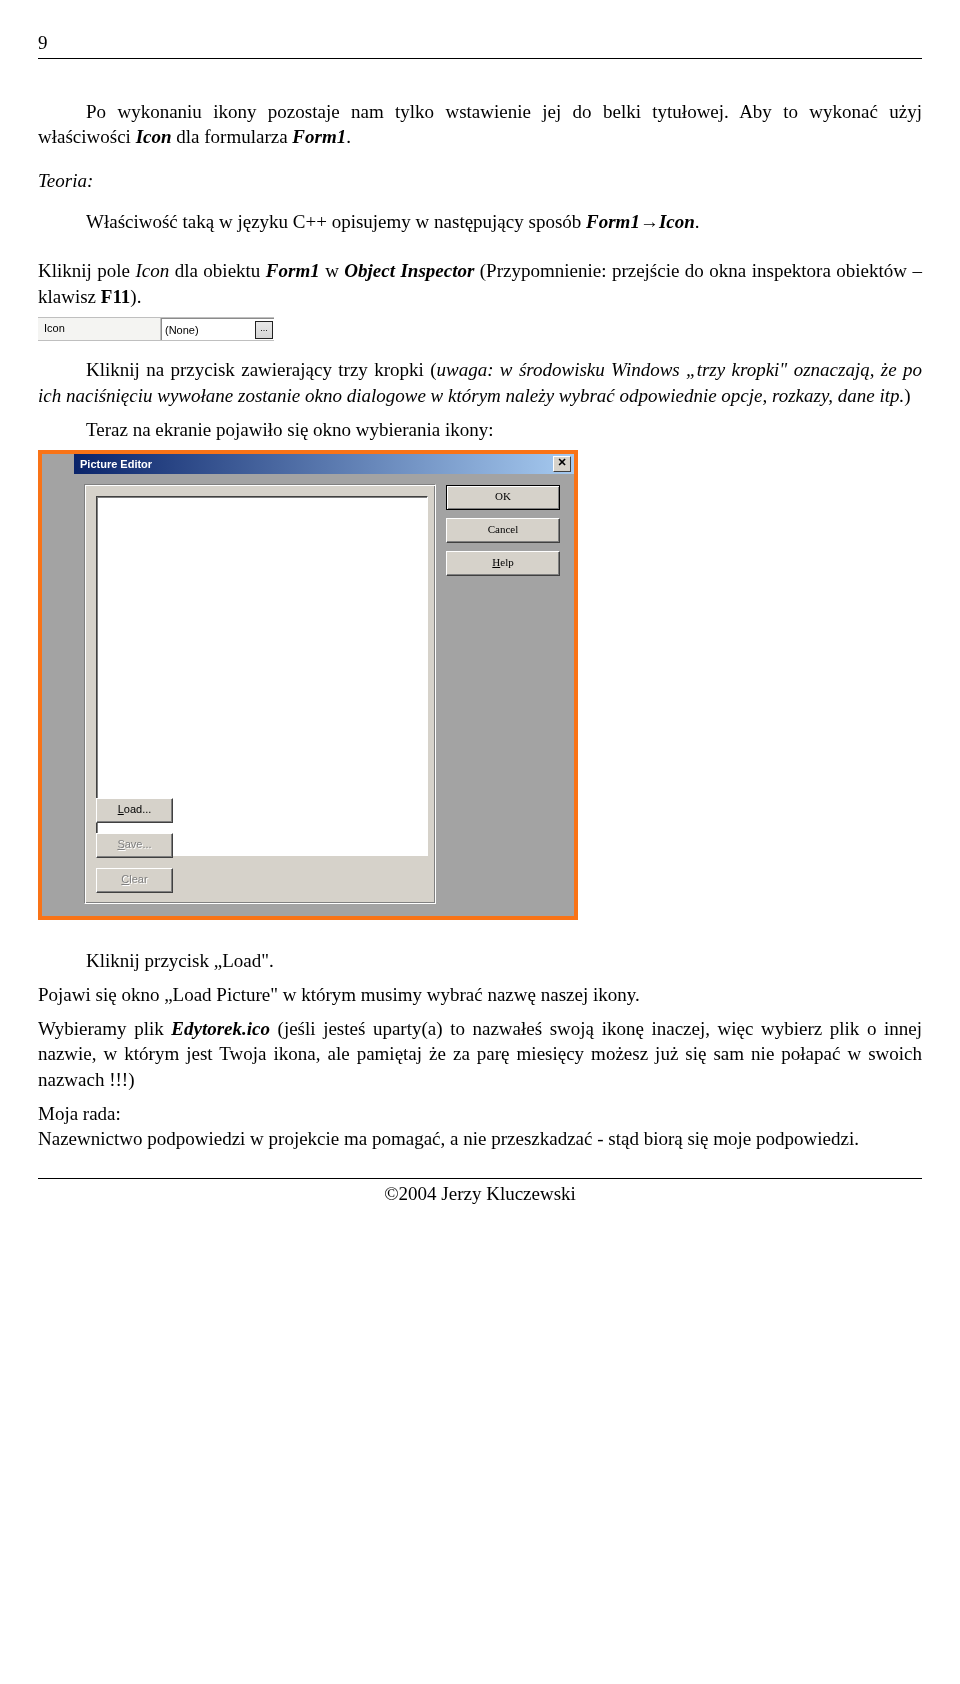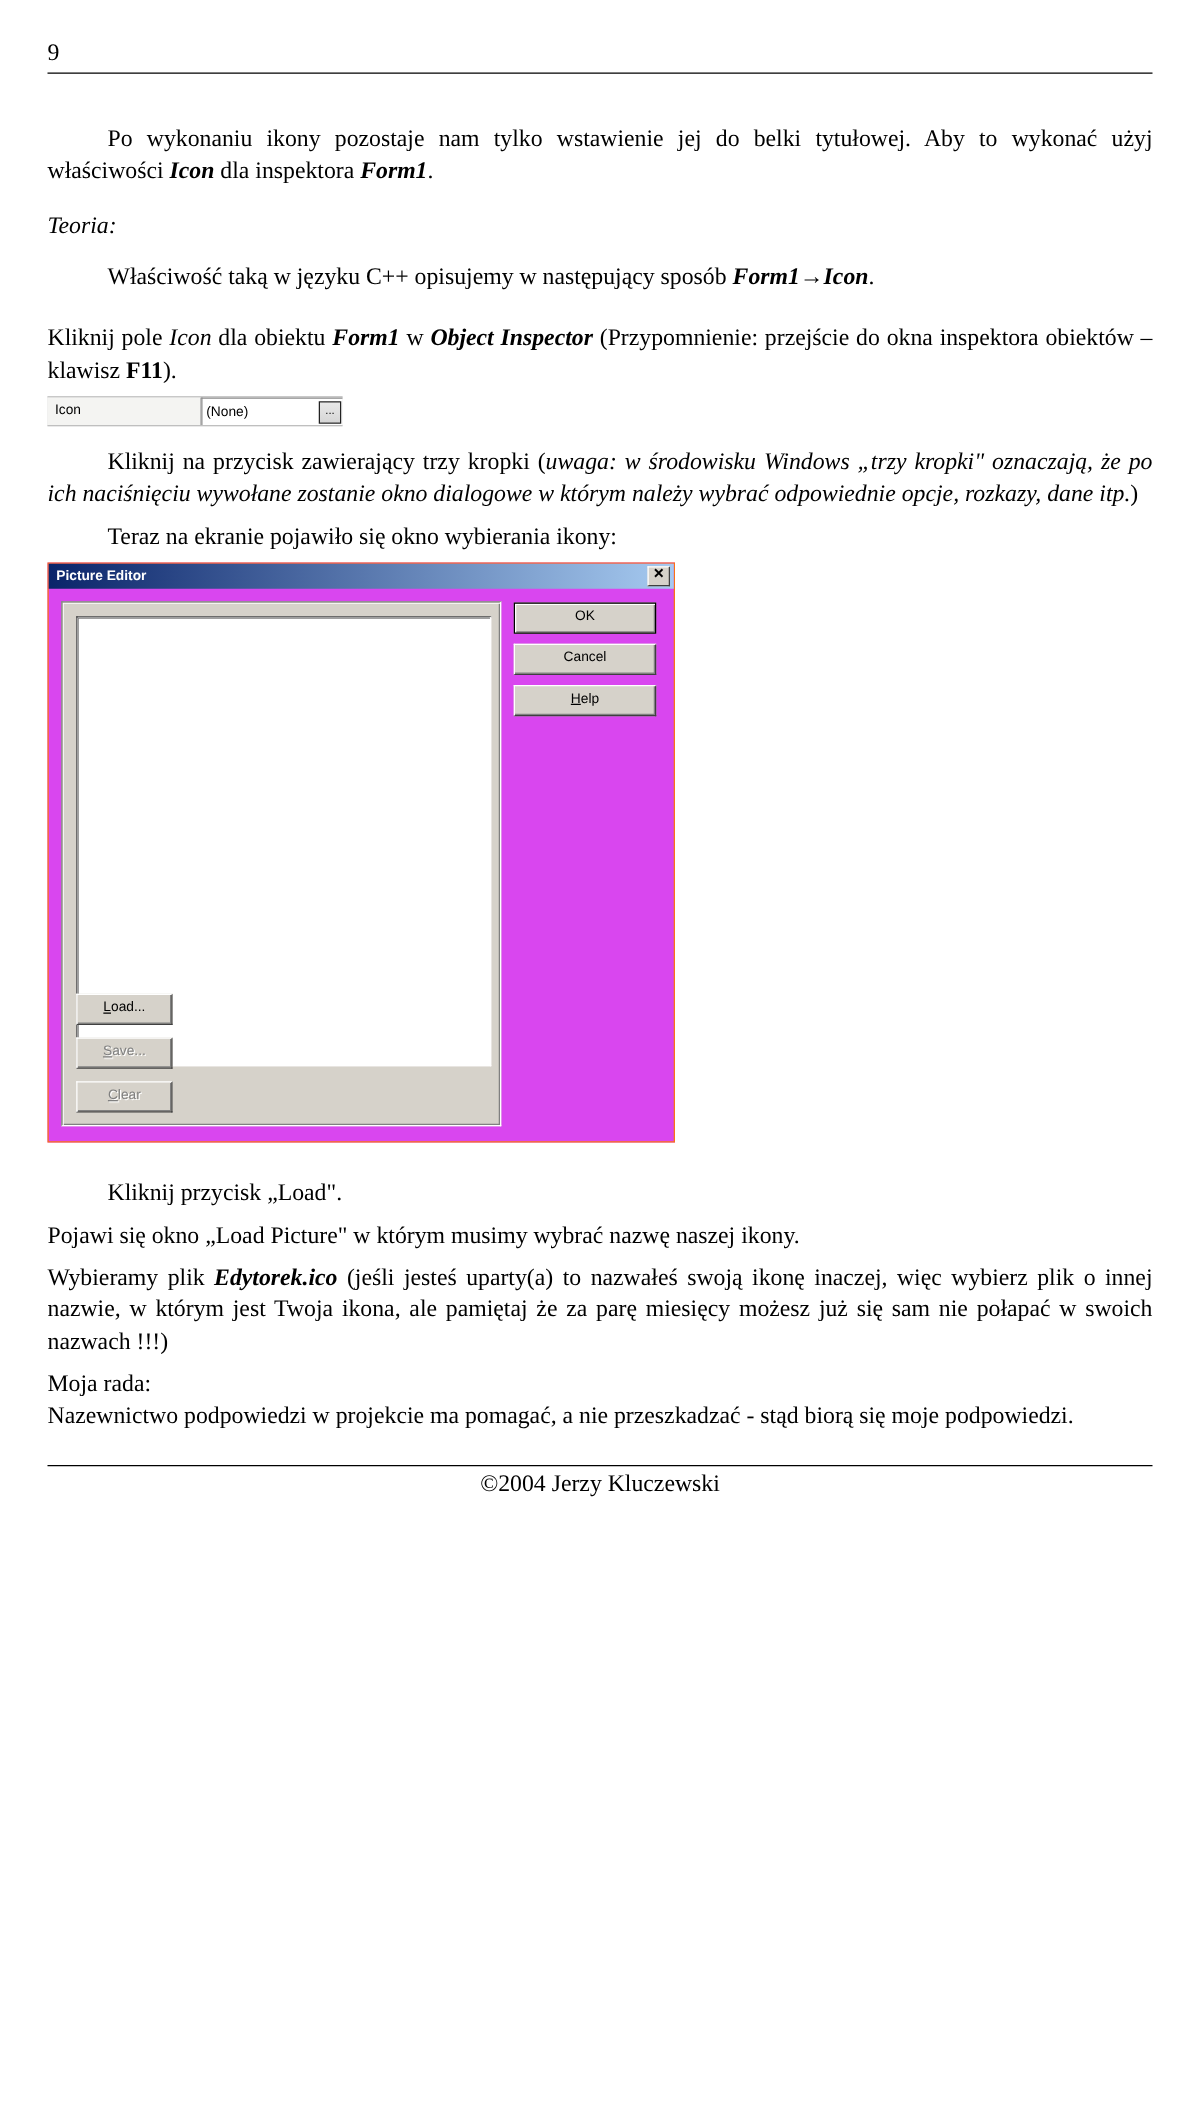--- a/index.html
+++ b/index.html
@@ -87,23 +87,24 @@
       font-family: Arial, sans-serif;
       cursor: pointer;
     }
 
     
     .dialog {
       width: 500px;
       margin: 6px 0 28px 0;
       font-family: Tahoma, Verdana, sans-serif;
       font-size: 11px;
-      border: 1px solid #f97316;
-      background: #d946ef;
+      border: 4px solid #f97316;
+      background: #a3a3a3;
       box-shadow: 0 0 0 0;
+      padding-left: 32px;
     }
     .titlebar {
       height: 20px;
       background: linear-gradient(to right, #0a246a, #a6caf0);
       color: #fff;
       display: flex;
       align-items: center;
       padding: 0 3px 0 6px;
       font-weight: bold;
       font-size: 11px;
@@ -181,21 +182,21 @@
       text-shadow: 1px 1px 0 #fff;
       cursor: default;
     }
     .u { text-decoration: underline; }
     .side-buttons {
       display: flex;
       flex-direction: column;
       gap: 8px;
       padding-top: 1px;
     }
-    .side-buttons .win-btn { width: 112px; }
+    .side-buttons .win-btn { width: 112px; font-family: Liberation Serif, serif; }
 
     .footer-hr {
       border: none;
       border-top: 1px solid #000;
       margin: 26px 0 0 0;
     }
     .footer {
       text-align: center;
       font-size: 19px;
       margin-top: 2px;
@@ -203,21 +204,21 @@
   </style>
 </head>
 <body>
 
 <div class="header-line">
   <span>9</span>
 </div>
 <hr class="hr">
 
 <p class="para">
-  <span style="display:inline-block; width:48px;"></span><span>Po wykonaniu ikony pozostaje nam tylko wstawienie jej do belki tytułowej. Aby to wykonać użyj właściwości </span><span class="bold-italic">Icon</span><span> dla inspektora </span><span class="bold-italic">Form1</span><span>.</span>
+  <span style="display:inline-block; width:48px;"></span><span>Po wykonaniu ikony pozostaje nam tylko wstawienie jej do belki tytułowej. Aby to wykonać użyj właściwości </span><span class="bold-italic">Icon</span><span> dla formularza </span><span class="bold-italic">Form1</span><span>.</span>
 </p>
 
 <p class="para-nomargin label-teoria">Teoria:</p>
 <p class="para">
   <span style="display:inline-block; width:48px;"></span><span>Właściwość taką w języku C++ opisujemy w następujący sposób </span><span class="bold-italic">Form1</span><span class="bold-italic arrow">→</span><span class="bold-italic">Icon</span><span>.</span>
 </p>
 
 <div class="block-gap"></div>
 
 <p class="para">

